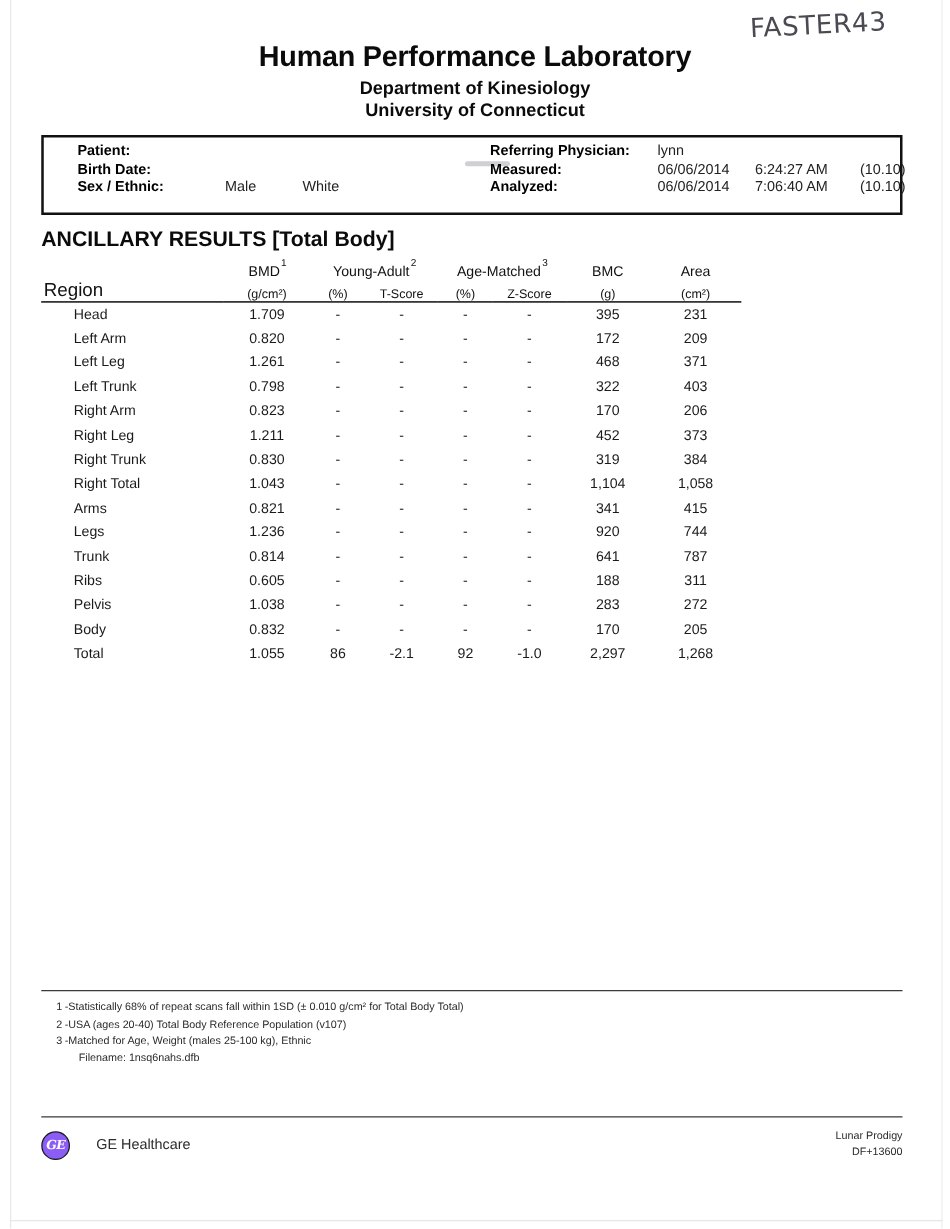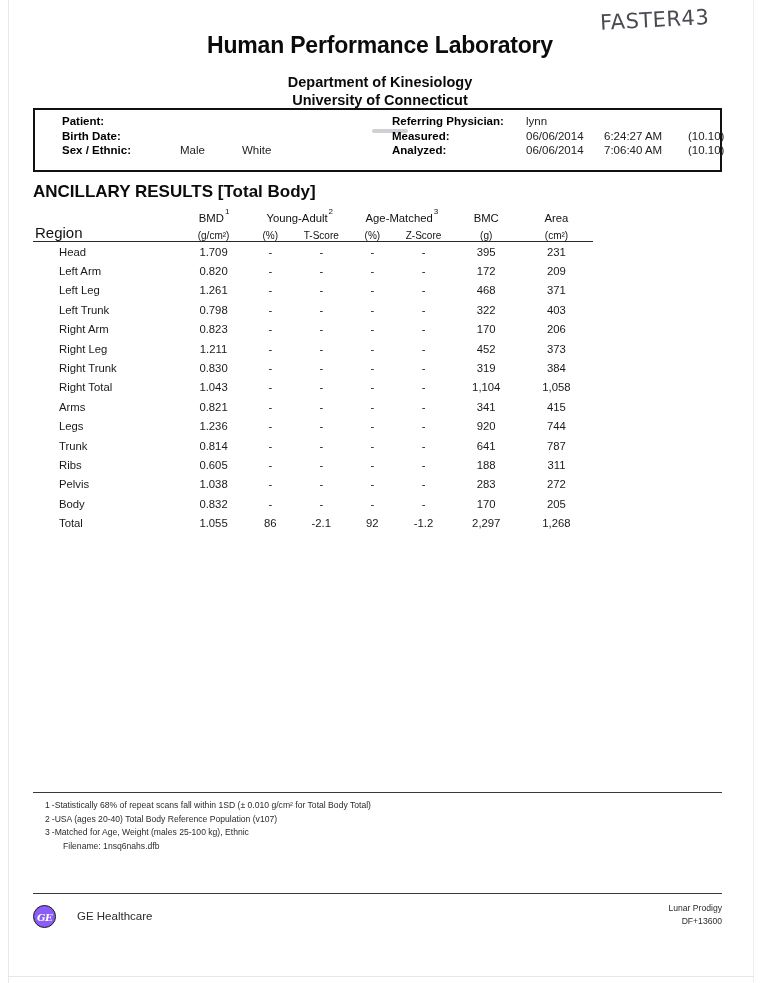--- a/index.html
+++ b/index.html
@@ -54,21 +54,21 @@
     position: absolute;
     left: 0; right: 0;
     top: 32px;
     text-align: center;
   }
   .title-main {
     font-size: 23px;
     font-weight: bold;
     letter-spacing: -0.2px;
     color: #0b0b0b;
-    margin-bottom: 14px;
+    margin-bottom: 3px;
   }
   .title-sub {
     font-size: 14.5px;
     font-weight: bold;
     color: #0b0b0b;
     line-height: 1.25;
   }
 
   
   .info-box {
@@ -499,21 +499,21 @@
             <td>-</td>
             <td>170</td>
             <td>205</td>
           </tr>
           <tr>
             <td class="region-name">Total</td>
             <td>1.055</td>
             <td>86</td>
             <td>-2.1</td>
             <td>92</td>
-            <td>-1.2</td>
+            <td>-1.0</td>
             <td>2,297</td>
             <td>1,268</td>
           </tr>
         </tbody>
     </table>
   </div>
 
   <div class="footnotes">
     <div class="footnote-rule"></div>
     <div id="footnote-list">

